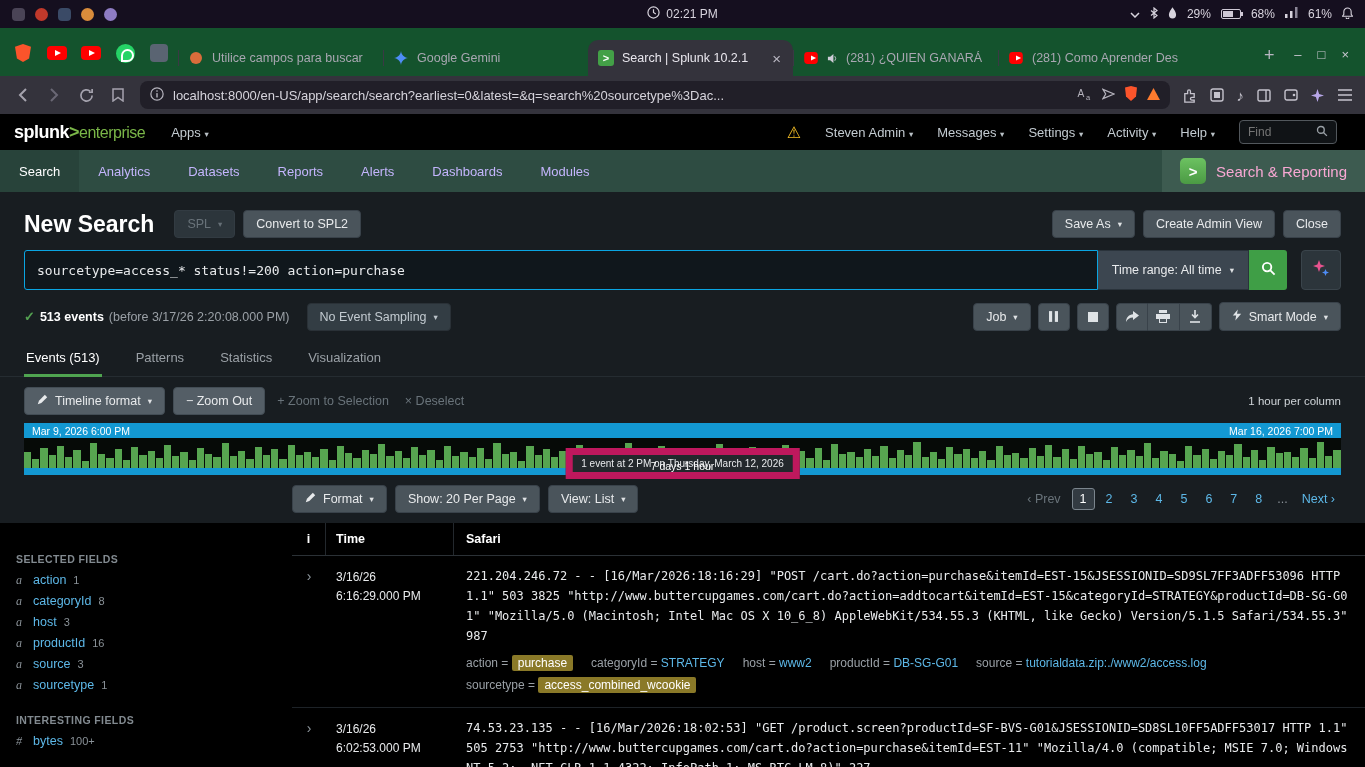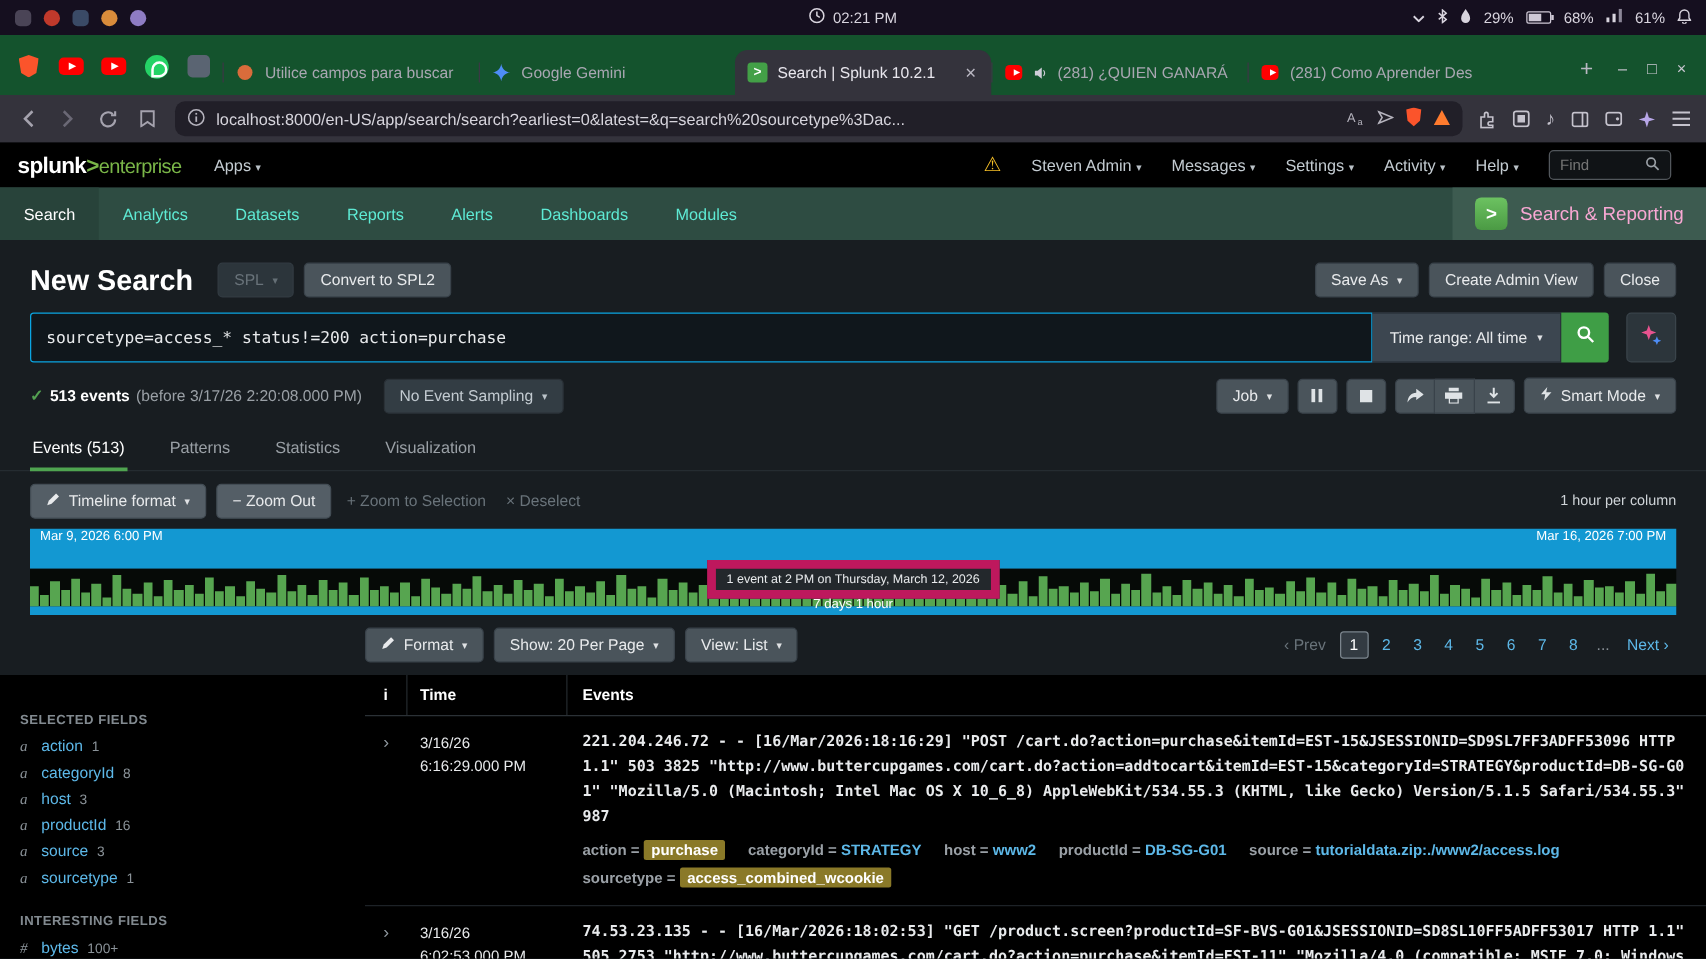--- a/index.html
+++ b/index.html
@@ -56,21 +56,21 @@
   .logo .grn { color:#7ab648; }
   .logo .suffix { font-weight:400; color:#7ab648; font-size:16px; }
   .menu-item { white-space:nowrap; }
   .hdr-right { margin-left:auto; display:flex; align-items:center; gap:24px; padding-right:14px; }
   .warn { color:#f6bf26; font-size:16px; }
   .findbox { width:98px; height:24px; border:1px solid #52575c; border-radius:4px; background:#101316; display:flex; align-items:center; padding:0 8px; }
   .findbox input { flex:1; min-width:0; background:transparent; border:none; outline:none; color:#b9c1c6; font-size:12px; font-family:inherit; }
 
   
   .appnav { height:42px; background:#2e4c42; display:flex; align-items:stretch; flex:0 0 auto; }
-  .appnav-item { display:flex; align-items:center; padding:0 19px; color:#5eead4; font-size:13px; }
+  .appnav-item { display:flex; align-items:center; padding:0 19px; color:#c4b5fd; font-size:13px; }
   .appnav-item.active { color:#fff; background:#28433a; }
   .app-chip { margin-left:auto; display:flex; align-items:center; gap:10px; padding:0 18px; background:#3d5b50; }
   .app-chip-icon { width:26px; height:26px; border-radius:5px; background:linear-gradient(180deg,#6cc261,#4b9a44); color:#fff; font-weight:700; display:flex; align-items:center; justify-content:center; font-size:15px; }
   .app-chip-label { color:#f9a8d4; font-size:15px; }
 
   
   .search-head { display:flex; align-items:center; gap:8px; padding:18px 24px 12px; }
   .search-title { color:#fff; font-size:23px; font-weight:700; margin-right:12px; }
   .btn { background:#4a545b; border:1px solid #39424a; color:#e8eaec; font-size:12.5px; padding:6px 12px; border-radius:4px; display:inline-flex; align-items:center; gap:7px; white-space:nowrap; }
   .btn-disabled { background:#2c353b; color:#69737a; border-color:#323b42; }
@@ -102,21 +102,21 @@
   .tabs-row { display:flex; gap:32px; padding:4px 24px 0; border-bottom:1px solid #252c31; flex:0 0 auto; }
   .rtab { padding:9px 2px 11px; font-size:13px; color:#9aa0a6; position:relative; white-space:nowrap; }
   .rtab.active { color:#fff; }
   .rtab.active::after { content:""; position:absolute; left:0; right:0; bottom:-1px; height:3px; background:#4fa450; }
 
   
   .tl-controls { display:flex; align-items:center; gap:8px; padding:10px 24px 8px; flex:0 0 auto; }
   .ghost { color:#69737a; font-size:12.5px; padding:6px 4px; display:inline-flex; gap:5px; align-items:center; }
   .scale-note { margin-left:auto; color:#cfd4d8; font-size:11.5px; }
   .timeline { margin:0 24px; position:relative; flex:0 0 auto; }
-  .tl-top { height:32px; background:#1398d2; display:flex; justify-content:space-between; padding:0 8px; font-size:10.5px; color:#fff; }
+  .tl-top { height:15px; background:#1398d2; display:flex; justify-content:space-between; align-items:center; padding:0 8px; font-size:10.5px; color:#fff; }
   .tl-bars { height:30px; background:#060a07; display:flex; align-items:flex-end; gap:1px; }
   .tl-bar { flex:1 1 0; background:#57a550; }
   .tl-bottom { height:7px; background:#1398d2; }
   .tl-tooltip { position:absolute; top:25px; left:50%; transform:translateX(-50%); background:#23282c; border:7px solid #be185d; padding:3px 9px; font-size:10px; color:#e8eaec; white-space:nowrap; z-index:3; }
   .tl-sel-label { position:absolute; bottom:3px; left:50%; transform:translateX(-50%); font-size:10.5px; color:#fff; z-index:3; }
 
   
   .format-row { display:flex; align-items:center; gap:8px; padding:10px 24px; padding-left:292px; flex:0 0 auto; }
   .pag { margin-left:auto; display:flex; align-items:center; gap:5px; font-size:12.5px; }
   .pg-prev { color:#69737a; padding:4px 6px; }
@@ -137,21 +137,21 @@
   .sb-count { color:#8a9298; font-size:11px; }
 
   .etable { flex:1; display:flex; flex-direction:column; min-width:0; }
   .thead { display:flex; border-bottom:1px solid #2b3136; color:#fff; font-size:12.5px; font-weight:700; }
   .th-i { width:34px; padding:9px 0; text-align:center; border-right:1px solid #23282d; }
   .th-time { width:128px; padding:9px 10px; border-right:1px solid #23282d; }
   .th-event { flex:1; padding:9px 12px; }
   .erow { display:flex; border-bottom:1px solid #1d2227; }
   .e-i { width:34px; text-align:center; padding-top:12px; color:#9099a0; font-size:14px; }
   .e-time { width:128px; padding:12px 10px 0; font-size:12px; color:#e8eaec; line-height:19px; white-space:nowrap; }
-  .e-body { flex:1; padding:10px 12px 12px; min-width:0;font-weight:bold; }
+  .e-body { flex:1; padding:10px 12px 12px; min-width:0; }
   .e-raw { font-family:"DejaVu Sans Mono",monospace; font-size:12px; line-height:20px; color:#e8eaec; word-break:break-all; }
   .e-fields { display:flex; flex-wrap:wrap; gap:3px 18px; margin-top:8px; font-size:12px; color:#9aa0a6; line-height:19px; align-items:center; }
   .fpair { white-space:nowrap; }
   .fv-link { color:#5db8e8; }
   .fv-chip { background:#8a7928; color:#fff; padding:1px 6px; border-radius:2px; }
 </style>
 </head>
 <body>
 
 <div class="page">
@@ -742,21 +742,21 @@
             <span class="sb-name">bytes</span>
             <span class="sb-count">100+</span>
           </div>
         </div>
     </div>
 
     <div class="etable">
       <div class="thead">
         <div class="th-i">i</div>
         <div class="th-time">Time</div>
-        <div class="th-event">Events</div>
+        <div class="th-event">Safari</div>
       </div>
       <div>
           <div class="erow">
             <div class="e-i">›</div>
             <div class="e-time">3/16/26<br>6:16:29.000 PM</div>
             <div class="e-body">
               <div class="e-raw">221.204.246.72 - - [16/Mar/2026:18:16:29] "POST /cart.do?action=purchase&amp;itemId=EST-15&amp;JSESSIONID=SD9SL7FF3ADFF53096 HTTP 1.1" 503 3825 "http://www.buttercupgames.com/cart.do?action=addtocart&amp;itemId=EST-15&amp;categoryId=STRATEGY&amp;productId=DB-SG-G01" "Mozilla/5.0 (Macintosh; Intel Mac OS X 10_6_8) AppleWebKit/534.55.3 (KHTML, like Gecko) Version/5.1.5 Safari/534.55.3" 987</div>
               <div class="e-fields">
                 <span class="fpair"><span>action</span> = <span class="fv-chip">purchase</span></span>
                 <span class="fpair"><span>categoryId</span> = <span class="fv-link">STRATEGY</span></span>

